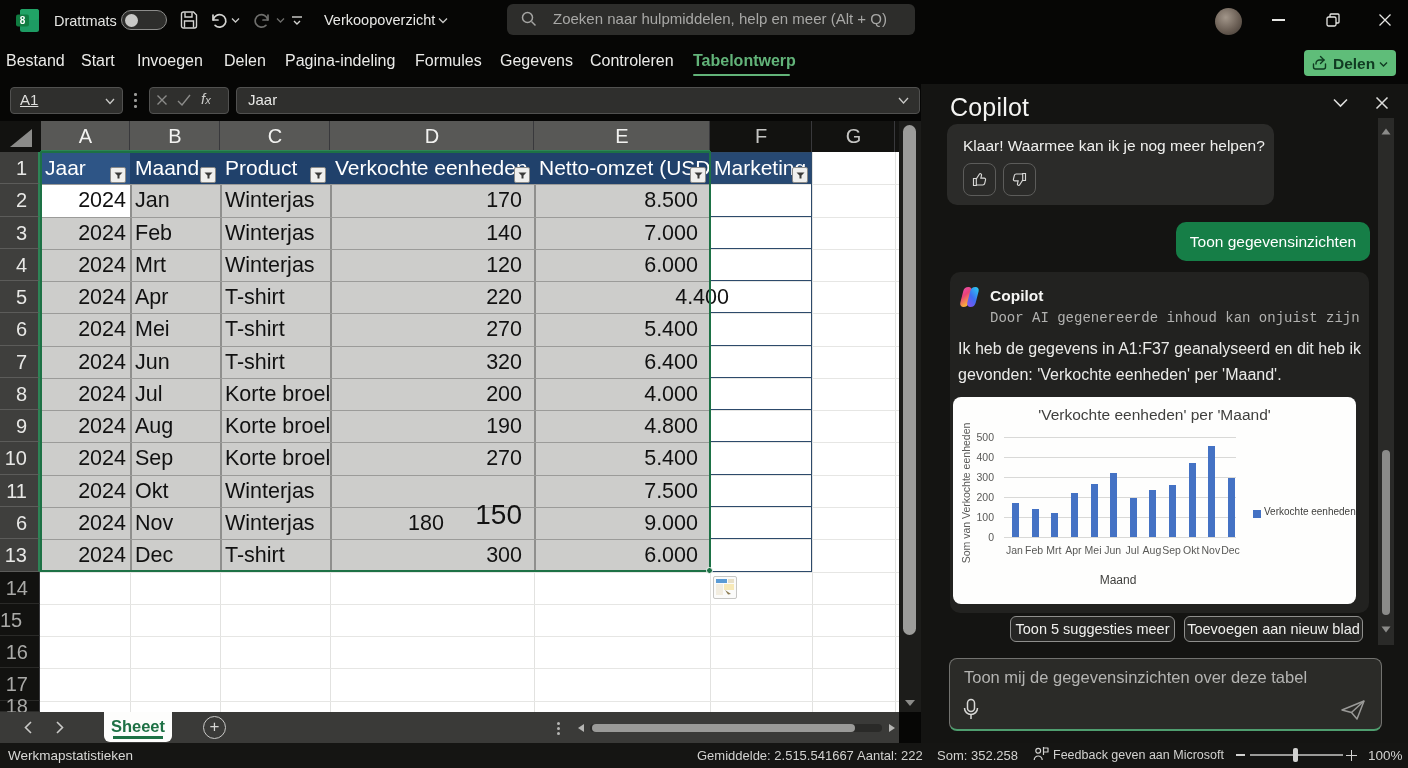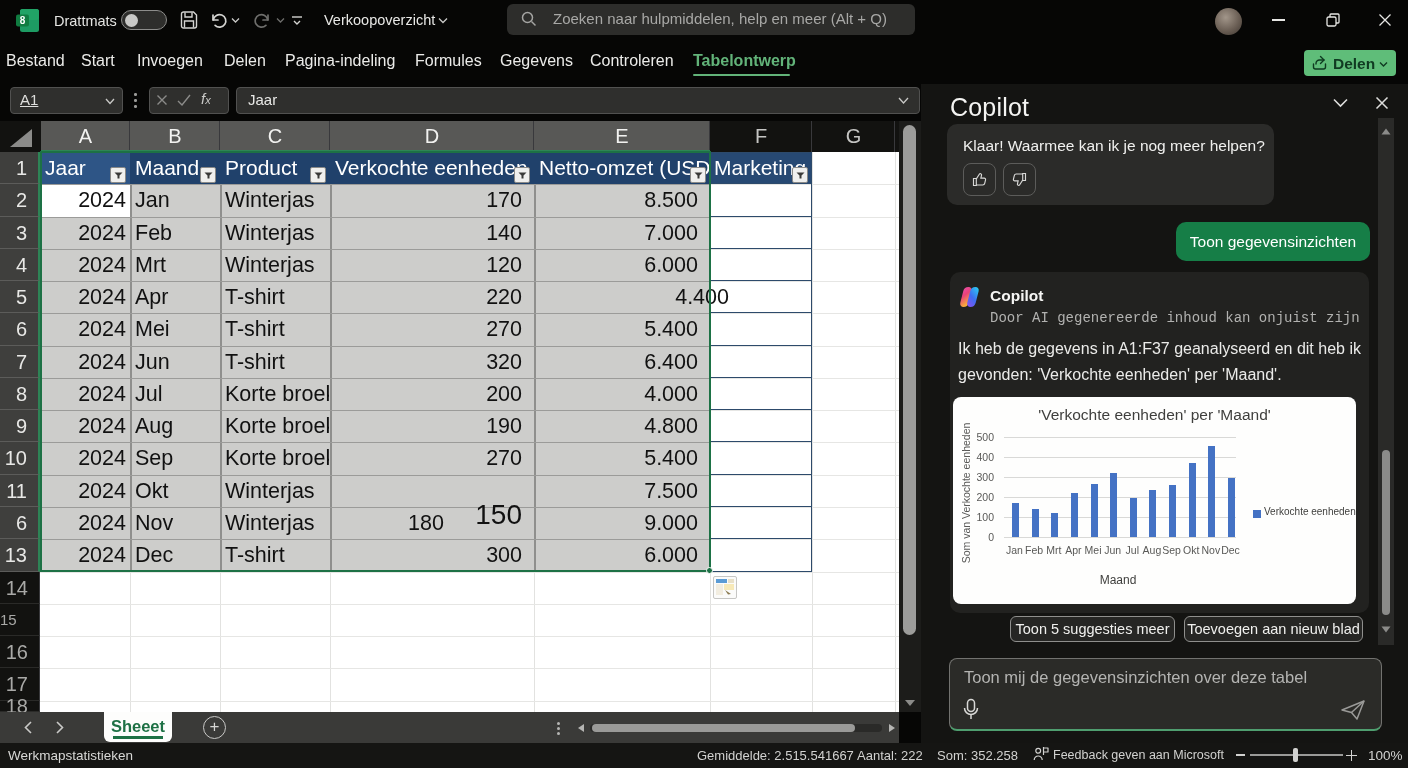--- a/index.html
+++ b/index.html
@@ -127,21 +127,21 @@
 <div class="abs" style="left:0;top:281.08000000000004px;width:40px;height:32.26999999999998px;background:#3f3f3d;border-bottom:1px solid #5c5c5a;border-right:2.5px solid #2e8456;line-height:32.26999999999998px;text-align:right;padding-right:11px;font-size:20px;color:#e8e8e6;">5</div>
 <div class="abs" style="left:0;top:313.35px;width:40px;height:32.26999999999998px;background:#3f3f3d;border-bottom:1px solid #5c5c5a;border-right:2.5px solid #2e8456;line-height:32.26999999999998px;text-align:right;padding-right:11px;font-size:20px;color:#e8e8e6;">6</div>
 <div class="abs" style="left:0;top:345.62px;width:40px;height:32.26999999999998px;background:#3f3f3d;border-bottom:1px solid #5c5c5a;border-right:2.5px solid #2e8456;line-height:32.26999999999998px;text-align:right;padding-right:11px;font-size:20px;color:#e8e8e6;">7</div>
 <div class="abs" style="left:0;top:377.89px;width:40px;height:32.27000000000004px;background:#3f3f3d;border-bottom:1px solid #5c5c5a;border-right:2.5px solid #2e8456;line-height:32.27000000000004px;text-align:right;padding-right:11px;font-size:20px;color:#e8e8e6;">8</div>
 <div class="abs" style="left:0;top:410.16px;width:40px;height:32.26999999999998px;background:#3f3f3d;border-bottom:1px solid #5c5c5a;border-right:2.5px solid #2e8456;line-height:32.26999999999998px;text-align:right;padding-right:11px;font-size:20px;color:#e8e8e6;">9</div>
 <div class="abs" style="left:0;top:442.43px;width:40px;height:32.27000000000004px;background:#3f3f3d;border-bottom:1px solid #5c5c5a;border-right:2.5px solid #2e8456;line-height:32.27000000000004px;text-align:right;padding-right:11px;font-size:20px;color:#e8e8e6;">10</div>
 <div class="abs" style="left:0;top:474.70000000000005px;width:40px;height:32.26999999999998px;background:#3f3f3d;border-bottom:1px solid #5c5c5a;border-right:2.5px solid #2e8456;line-height:32.26999999999998px;text-align:right;padding-right:11px;font-size:20px;color:#e8e8e6;">11</div>
 <div class="abs" style="left:0;top:506.97px;width:40px;height:32.26999999999998px;background:#3f3f3d;border-bottom:1px solid #5c5c5a;border-right:2.5px solid #2e8456;line-height:32.26999999999998px;text-align:right;padding-right:11px;font-size:20px;color:#e8e8e6;">6</div>
 <div class="abs" style="left:0;top:539.24px;width:40px;height:32.26999999999998px;background:#3f3f3d;border-bottom:1px solid #5c5c5a;border-right:2.5px solid #2e8456;line-height:32.26999999999998px;text-align:right;padding-right:11px;font-size:20px;color:#e8e8e6;">13</div>
 <div class="abs" style="left:0;top:571.51px;width:40px;height:32.26999999999998px;background:#121210;border-bottom:1px solid #2a2a28;border-right:1px solid #39393c;line-height:32.26999999999998px;text-align:right;padding-right:11px;font-size:20px;color:#a9a9a7;">14</div>
-<div class="abs" style="left:0;top:603.78px;width:40px;height:32.270000000000095px;background:#121210;border-bottom:1px solid #2a2a28;border-right:1px solid #39393c;line-height:32.270000000000095px;text-align:right;padding-right:25px;font-size:15px;color:#a9a9a7;">15</div>
+<div class="abs" style="left:0;top:603.78px;width:40px;height:32.270000000000095px;background:#121210;border-bottom:1px solid #2a2a28;border-right:1px solid #39393c;line-height:32.270000000000095px;text-align:right;padding-right:25px;font-size:20px;color:#a9a9a7;">15</div>
 <div class="abs" style="left:0;top:636.0500000000001px;width:40px;height:32.26999999999998px;background:#121210;border-bottom:1px solid #2a2a28;border-right:1px solid #39393c;line-height:32.26999999999998px;text-align:right;padding-right:11px;font-size:20px;color:#a9a9a7;">16</div>
 <div class="abs" style="left:0;top:668.32px;width:40px;height:32.26999999999998px;background:#121210;border-bottom:1px solid #2a2a28;border-right:1px solid #39393c;line-height:32.26999999999998px;text-align:right;padding-right:11px;font-size:20px;color:#a9a9a7;">17</div>
 <div class="abs" style="left:0;top:700.59px;width:40px;height:11.409999999999968px;background:#121210;border-bottom:1px solid #2a2a28;border-right:1px solid #39393c;line-height:11.409999999999968px;text-align:right;padding-right:11px;font-size:20px;color:#a9a9a7;">18</div>
 <div class="abs" style="left:130px;top:152.0px;width:1px;height:560.0px;background:#e2e2e0;"></div>
 <div class="abs" style="left:220px;top:152.0px;width:1px;height:560.0px;background:#e2e2e0;"></div>
 <div class="abs" style="left:330px;top:152.0px;width:1px;height:560.0px;background:#e2e2e0;"></div>
 <div class="abs" style="left:534px;top:152.0px;width:1px;height:560.0px;background:#e2e2e0;"></div>
 <div class="abs" style="left:710px;top:152.0px;width:1px;height:560.0px;background:#e2e2e0;"></div>
 <div class="abs" style="left:812px;top:152.0px;width:1px;height:560.0px;background:#e2e2e0;"></div>
 <div class="abs" style="left:895px;top:152.0px;width:1px;height:560.0px;background:#e2e2e0;"></div>

